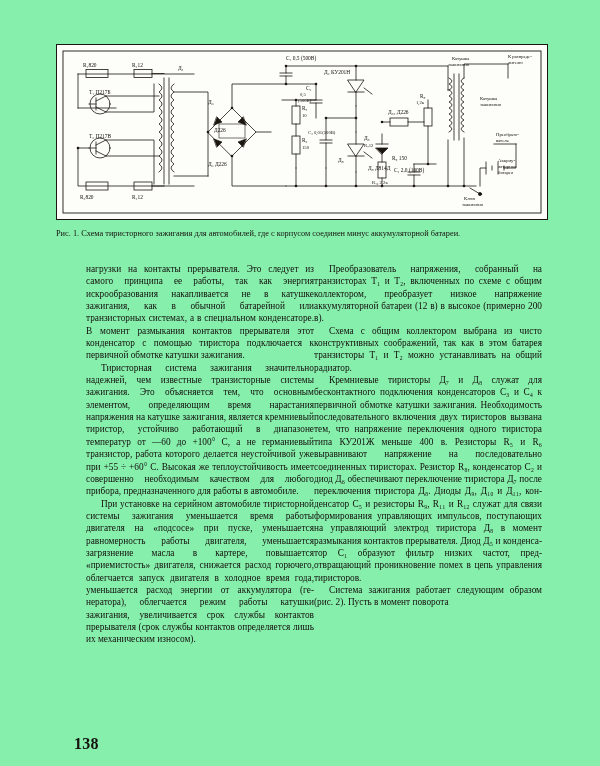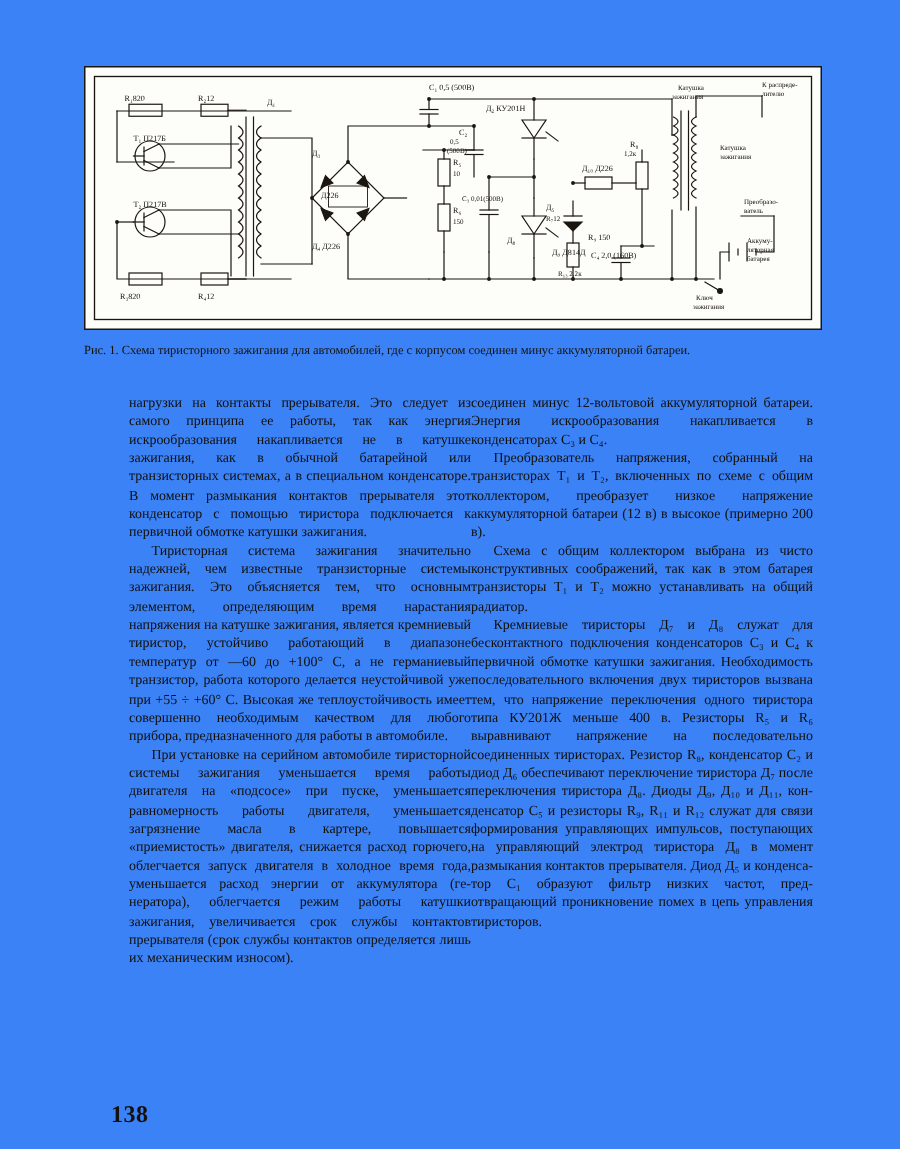--- a/index.html
+++ b/index.html
@@ -12,21 +12,21 @@
     height: 766px;
     position: relative;
     font-family: "Liberation Serif", serif;
     color: #15120e;
     overflow: hidden;
   }
   .page {
     position: absolute;
     left: 0; top: 0;
     width: 600px; height: 766px;
-    background: #3b82f6;
+    background: #86efac;
   }
 
   
   .figure-wrap {
     position: absolute;
     left: 56px;
     top: 44px;
     width: 492px;
     height: 176px;
   }
@@ -327,20 +327,20 @@
     <span>Схема тиристорного зажигания для автомобилей, где с корпусом соединен минус аккумуля­торной батареи.</span>
   </div>
 
   <div class="col col-left">
     <p class="noind">нагрузки на контакты прерывателя. Это сле­дует из самого принципа ее работы, так как энергия искрообразования накапливается не в катушке зажигания, как в обычной батарей­ной или транзисторных системах, а в специ­альном конденсаторе. В момент размыкания контактов прерывателя этот конденсатор с по­мощью тиристора подключается к первичной обмотке катушки зажигания.</p>
     <p>Тиристорная система зажигания значитель­но надежней, чем известные транзисторные системы зажигания. Это объясняется тем, что основным элементом, определяющим время нарастания напряжения на катушке зажига­ния, является кремниевый тиристор, устойчиво работающий в диапазоне температур от —60 до +100° С, а не германиевый транзистор, ра­бота которого делается неустойчивой уже при +55 ÷ +60° С. Высокая же теплоустойчи­вость имеет совершенно необходимым каче­ством для любого прибора, предназначенно­го для работы в автомобиле.</p>
     <p>При установке на серийном автомобиле ти­ристорной системы зажигания уменьшается время работы двигателя на «подсосе» при пу­ске, уменьшается равномерность работы дви­гателя, уменьшается загрязнение масла в кар­тере, повышается «приемистость» двигателя, снижается расход горючего, облегчается за­пуск двигателя в холодное время года, умень­шается расход энергии от аккумулятора (ге­нератора), облегчается режим работы катуш­ки зажигания, увеличивается срок службы контактов прерывателя (срок службы контак­тов определяется лишь их механическим из­носом).</p>
   </div>
 
   <div class="col col-right">
-    <p class="noind">соединен минус 12-вольтовой аккумуляторной батареи. Энергия искрообразования накапли­вается в конденсаторах C₃ и C₄.</p>
     <p>Преобразователь напряжения, собранный на транзисторах T₁ и T₂, включенных по схе­ме с общим коллектором, преобразует низкое напряжение аккумуляторной батареи (12 в) в высокое (примерно 200 в).</p>
     <p>Схема с общим коллектором выбрана из чисто конструктивных соображений, так как в этом батарея транзисторы T₁ и T₂ можно ус­танавливать на общий радиатор.</p>
     <p>Кремниевые тиристоры Д₇ и Д₈ служат для бесконтактного подключения конденсато­ров C₃ и C₄ к первичной обмотке катушки зажигания. Необходимость последовательного включения двух тиристоров вызвана тем, что напряжение переключения одного тиристора типа КУ201Ж меньше 400 в. Резисторы R₅ и R₆ выравнивают напряжение на последова­тельно соединенных тиристорах. Резистор R₈, конденсатор C₂ и диод Д₆ обеспечивают переключение тиристора Д₇ после переключе­ния тиристора Д₈. Диоды Д₉, Д₁₀ и Д₁₁, кон­денсатор C₅ и резисторы R₉, R₁₁ и R₁₂ слу­жат для связи формирования управляющих импульсов, поступающих на управляющий электрод тиристора Д₈ в момент размыкания контактов прерывателя. Диод Д₅ и конденса­тор C₁ образуют фильтр низких частот, пред­отвращающий проникновение помех в цепь управления тиристоров.</p>
+    <p>Система зажигания работает следующим образом (рис. 2). Пусть в момент поворота</p>
   </div>
 
   <div class="folio">138</div>
 </div>
 
 </body></html>

